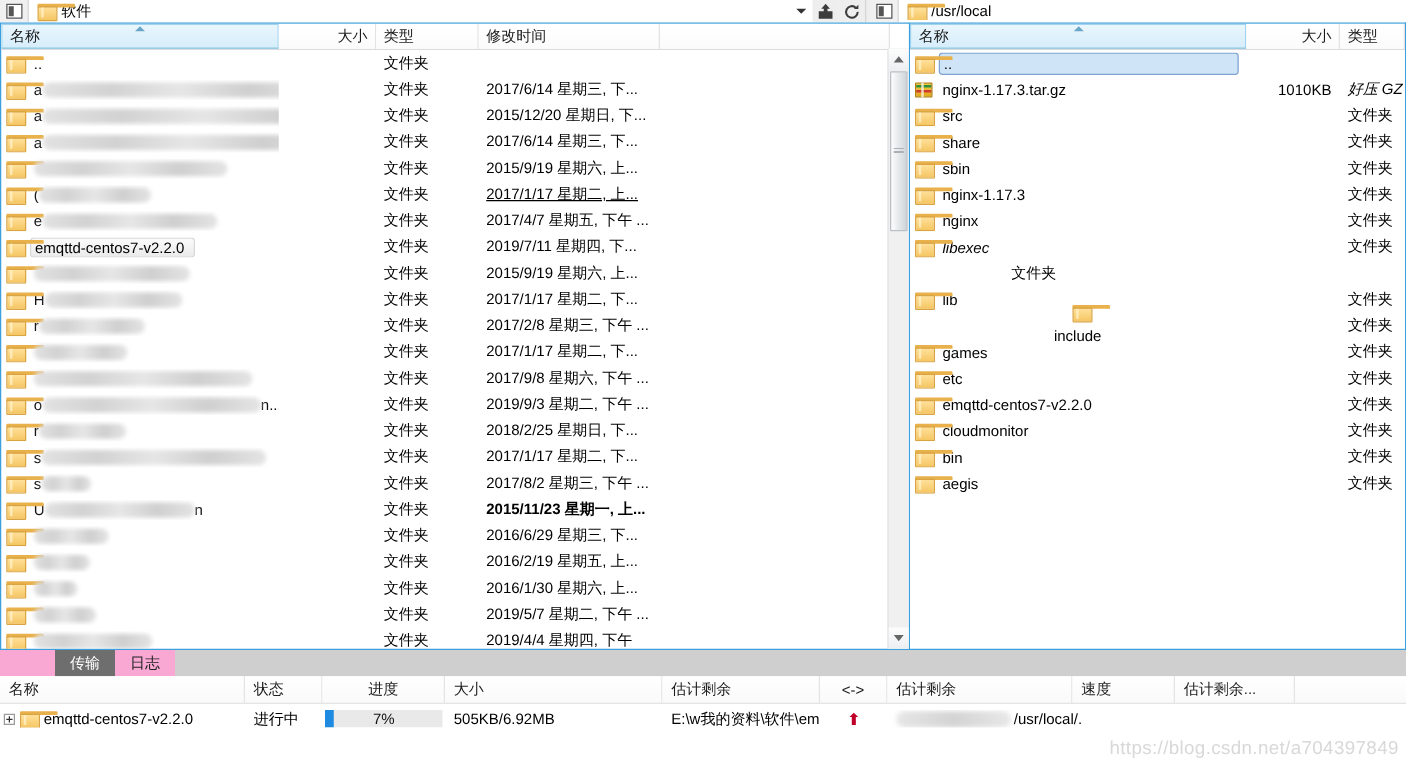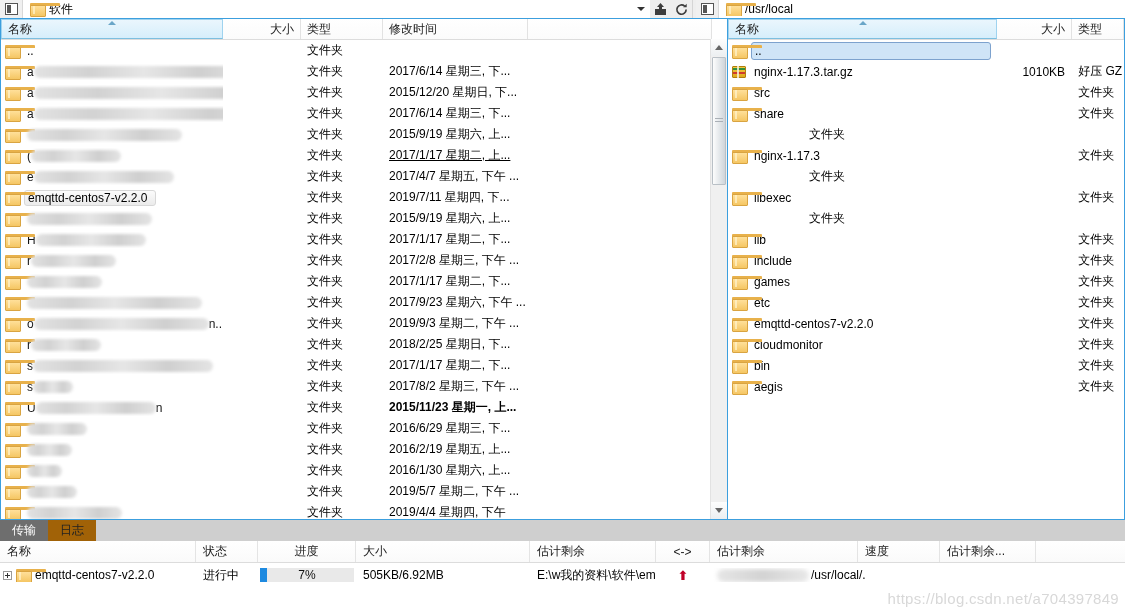--- a/index.html
+++ b/index.html
@@ -140,21 +140,21 @@
     background:linear-gradient(90deg,#fdfdfd,#e3e7ea 55%,#cfd5da);
     border:1px solid #b9c0c6;border-radius:1px;box-sizing:border-box;
   }
   .vsb .grip{position:absolute;left:50%;top:50%;margin:-3px 0 0 -4px;width:8px;height:6px;
     background:repeating-linear-gradient(#aab0b6 0 1px,transparent 1px 3px);}
   .up{width:0;height:0;border-left:4px solid transparent;border-right:4px solid transparent;border-bottom:5px solid #666;}
   .down{width:0;height:0;border-left:4px solid transparent;border-right:4px solid transparent;border-top:5px solid #666;}
 
   
   .bottom{position:absolute;left:0;top:520px;width:1125px;height:90px;background:#fff;}
-  .tabs{display:flex;height:21px;background:#a16207;align-items:stretch;}
+  .tabs{display:flex;height:21px;background:#f9a8d4;align-items:stretch;padding-left:44px;}
   .tab{
     display:flex;align-items:center;padding:0 12px;font-size:12px;color:#222;
   }
   .tab.active{background:#6e6e6e;color:#fff;}
   .tabs .filler{flex:1 1 auto;background:#cfcfcf;}
 
   .thdr{display:flex;height:21px;background:#fff;border-bottom:1px solid #dcdcdc;align-items:stretch;}
   .thdr .cell{display:flex;align-items:center;padding:0 7px;font-size:12px;color:#1b1b1b;
     border-right:1px solid #e4e4e4;box-sizing:border-box;background:linear-gradient(#ffffff,#fafafa);}
   .trow{display:flex;height:24px;align-items:center;font-size:12px;}
@@ -425,21 +425,21 @@
             <div class="c-name" style="width: 222px;">
               <span class="folder">
                 <span class="tab"></span>
                 <span class="body"></span>
                 <span class="spine"></span>
               </span>
               <span class="namebox"><span class="blur" style="width: 175px;"></span></span>
             </div>
             <div class="c-size" style="width: 78px;"></div>
             <div class="c-type" style="width: 82px;">文件夹</div>
-            <div class="c-date" style="width: 145px;">2017/9/23 星期六, 下午 ...</div>
+            <div class="c-date" style="width: 145px;">2017/9/8 星期六, 下午 ...</div>
           </div>
           <div class="row">
             <div class="c-name" style="width: 222px;">
               <span class="folder">
                 <span class="tab"></span>
                 <span class="body"></span>
                 <span class="spine"></span>
               </span>
               <span class="namebox"><span class="frag">o</span><span class="blur" style="width: 175px;"></span><span class="frag">n...</span></span>
             </div>
@@ -614,21 +614,21 @@
             <div class="c-name" style="width: 270px;">
               <span class="arch">
                 <span class="a1"></span>
                 <span class="a2"></span>
                 <span class="a3"></span>
                 <span class="a4"></span>
               </span>
               <span class="namebox">nginx-1.17.3.tar.gz</span>
             </div>
             <div class="c-size" style="width: 75px;">1010KB</div>
-            <div class="c-type" style="width: 52px;">好压 GZ</div>
+            <div class="c-type" style="width: 52px; font-style: italic;">好压 GZ</div>
           </div>
           <div class="row">
             <div class="c-name" style="width: 270px;">
               <span class="folder">
                 <span class="tab"></span>
                 <span class="body"></span>
                 <span class="spine"></span>
               </span>
               <span class="namebox">src</span>
             </div>
@@ -641,41 +641,57 @@
                 <span class="tab"></span>
                 <span class="body"></span>
                 <span class="spine"></span>
               </span>
               <span class="namebox">share</span>
             </div>
             <div class="c-size" style="width: 75px;"></div>
             <div class="c-type" style="width: 52px;">文件夹</div>
           </div>
           <div class="row">
+            <div class="c-name" style="width: 270px;">
+              <span class="folder">
+                <span class="tab"></span>
+                <span class="body"></span>
+                <span class="spine"></span>
+              </span>
+              <span class="namebox">sbin</span>
+            </div>
             <div class="c-size" style="width: 75px;"></div>
             <div class="c-type" style="width: 52px;">文件夹</div>
           </div>
           <div class="row">
             <div class="c-name" style="width: 270px;">
               <span class="folder">
                 <span class="tab"></span>
                 <span class="body"></span>
                 <span class="spine"></span>
               </span>
               <span class="namebox">nginx-1.17.3</span>
             </div>
             <div class="c-size" style="width: 75px;"></div>
             <div class="c-type" style="width: 52px;">文件夹</div>
           </div>
           <div class="row">
-            <div class="c-size" style="width: 75px;"></div>
-            <div class="c-type" style="width: 52px;">文件夹</div>
-          </div>
-          <div class="row">
-            <div class="c-name" style="width: 270px;">
+            <div class="c-name" style="width: 270px;">
+              <span class="folder">
+                <span class="tab"></span>
+                <span class="body"></span>
+                <span class="spine"></span>
+              </span>
+              <span class="namebox">nginx</span>
+            </div>
+            <div class="c-size" style="width: 75px;"></div>
+            <div class="c-type" style="width: 52px;">文件夹</div>
+          </div>
+          <div class="row">
+            <div class="c-name" style="width: 270px; font-style: italic;">
               <span class="folder">
                 <span class="tab"></span>
                 <span class="body"></span>
                 <span class="spine"></span>
               </span>
               <span class="namebox">libexec</span>
             </div>
             <div class="c-size" style="width: 75px;"></div>
             <div class="c-type" style="width: 52px;">文件夹</div>
           </div>
@@ -689,21 +705,21 @@
                 <span class="tab"></span>
                 <span class="body"></span>
                 <span class="spine"></span>
               </span>
               <span class="namebox">lib</span>
             </div>
             <div class="c-size" style="width: 75px;"></div>
             <div class="c-type" style="width: 52px;">文件夹</div>
           </div>
           <div class="row">
-            <div class="c-name" style="width: 270px;">
+            <div class="c-name" style="width: 270px; flex-direction: column;">
               <span class="folder">
                 <span class="tab"></span>
                 <span class="body"></span>
                 <span class="spine"></span>
               </span>
               <span class="namebox">include</span>
             </div>
             <div class="c-size" style="width: 75px;"></div>
             <div class="c-type" style="width: 52px;">文件夹</div>
           </div>

